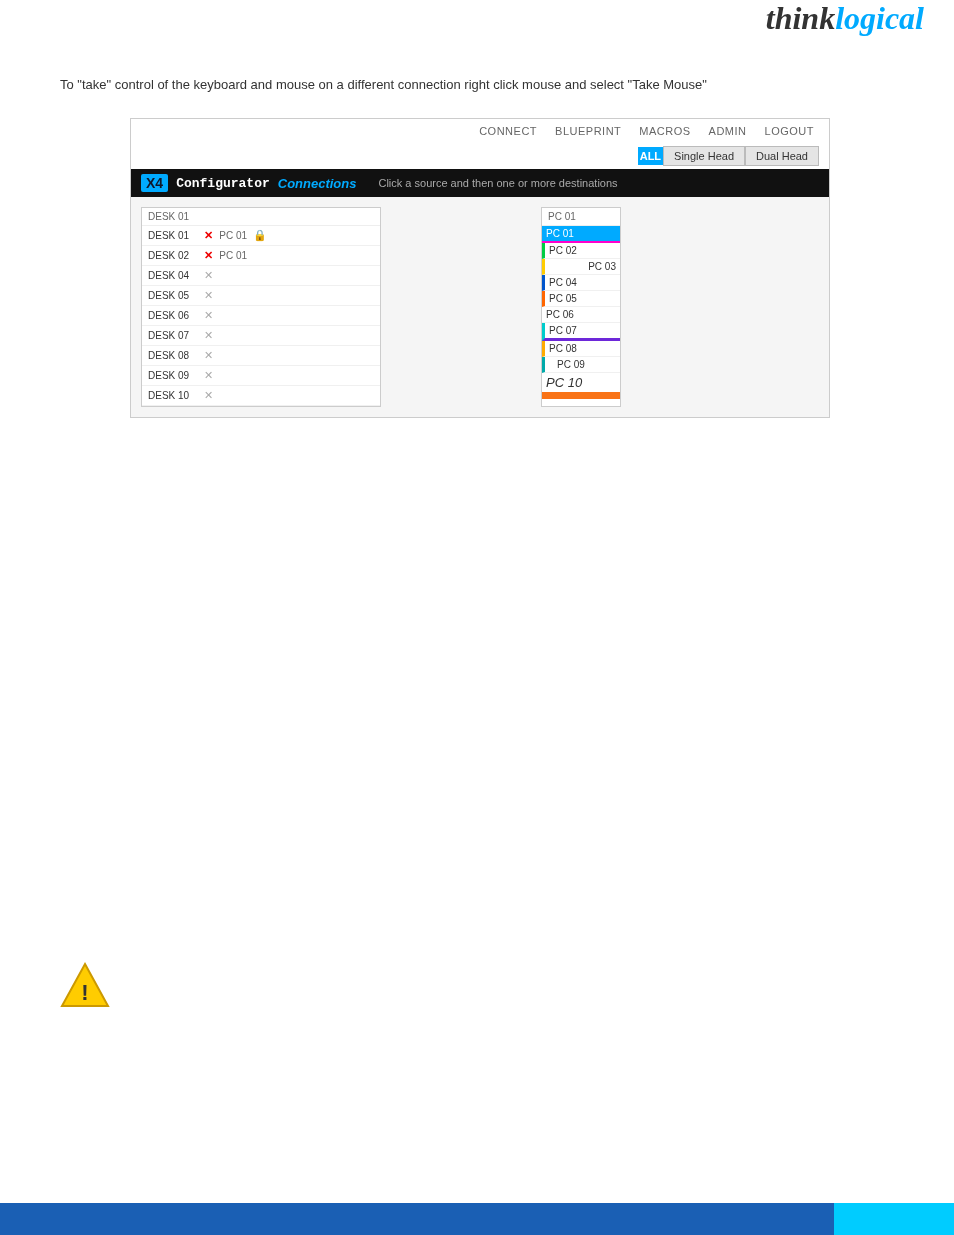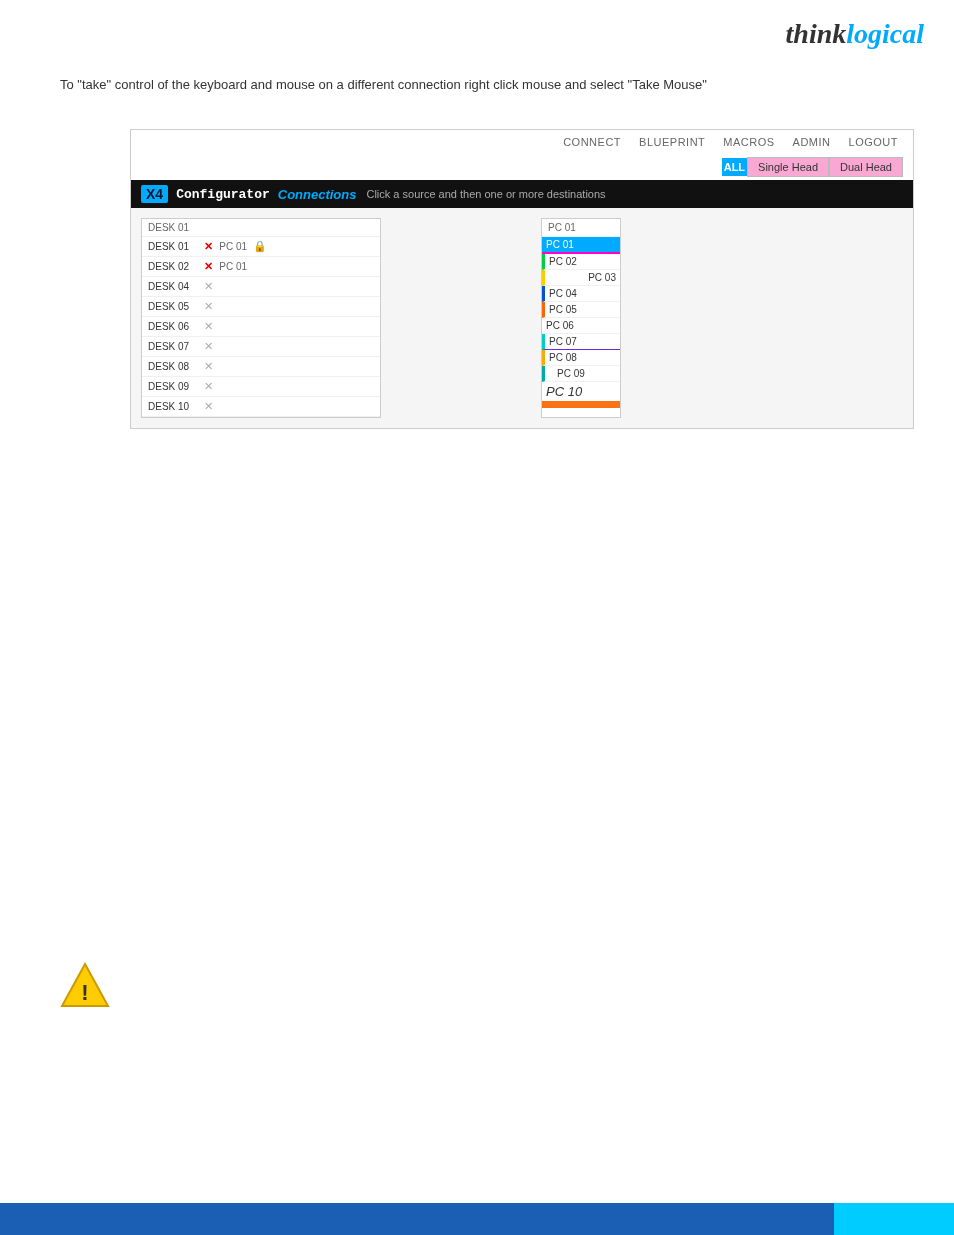--- a/index.html
+++ b/index.html
@@ -9,48 +9,48 @@
       background: #fff;
       font-family: Arial, sans-serif;
       font-size: 13px;
       color: #333;
       position: relative;
     }
 
     
     .header-logo {
       position: absolute;
-      top: 18px;
+      top: 0;
       right: 30px;
       font-family: Georgia, serif;
       font-style: italic;
-      font-size: 28px;
+      font-size: 32px;
       font-weight: bold;
       color: #1a1a1a;
     }
     .header-logo span.think { color: #333; }
     .header-logo span.logical { color: #00aaff; }
 
     
     .intro-text {
       position: absolute;
       top: 75px;
       left: 60px;
       right: 60px;
       font-size: 13px;
       line-height: 1.5;
       color: #333;
     }
 
     
     .app-container {
       position: absolute;
-      top: 129px;
+      top: 118px;
       left: 130px;
-      width: 784px;
+      width: 700px;
       background: #fff;
       border: 1px solid #ccc;
     }
 
     
     .app-nav {
       display: flex;
       justify-content: flex-end;
       align-items: center;
       padding: 6px 15px;
@@ -76,21 +76,21 @@
     .btn-all {
       background: #00aaff;
       color: #fff;
       border: none;
       padding: 3px 2px;
       font-size: 11px;
       font-weight: bold;
       cursor: pointer;
     }
     .btn-single-head, .btn-dual-head {
-      background: #f9a8d4;
+      background: #e5e5e5;
       color: #333;
       border: 1px solid #bbb;
       padding: 3px 10px;
       font-size: 11px;
       cursor: pointer;
     }
 
     
     .app-titlebar {
       background: #111;
@@ -116,21 +116,21 @@
     }
     .connections-label {
       color: #00aaff;
       font-size: 13px;
       font-weight: bold;
       font-style: italic;
     }
     .instruction-text {
       color: #aaa;
       font-size: 11px;
-      margin-left: 2px;
+      margin-left: 14px;
     }
 
     
     .app-content {
       display: flex;
       padding: 10px;
       gap: 20px;
       background: #f5f5f5;
     }
 
@@ -325,21 +325,21 @@
       <div style="border-left:3px solid #00cc44; padding:2px 4px; font-size:10px; border-bottom:1px solid #f0f0f0;">PC 02</div>
 
       <div style="border-left:3px solid #ffcc00; padding:2px 4px; font-size:10px; border-bottom:1px solid #f0f0f0;text-align:right;">PC 03</div>
 
       <div style="border-left:3px solid #0055cc; padding:2px 4px; font-size:10px; border-bottom:1px solid #f0f0f0;">PC 04</div>
 
       <div style="border-left:3px solid #ff6600; padding:2px 4px; font-size:10px; border-bottom:1px solid #f0f0f0;">PC 05</div>
 
       <div style="padding:2px 4px; font-size:10px; border-bottom:1px solid #f0f0f0;">PC 06</div>
 
-      <div style="border-left:3px solid #00cccc; padding:2px 4px; font-size:10px; border-bottom:1px solid #6d28d9;">PC 07</div>
+      <div style="border-left:3px solid #00cccc; padding:2px 4px; font-size:10px; border-bottom:3px solid #6d28d9;">PC 07</div>
 
       <div style="border-left:3px solid #ffaa00; padding:2px 4px; font-size:10px; border-bottom:1px solid #f0f0f0;">PC 08</div>
 
       <div style="border-left:3px solid #00aaaa; padding:2px 12px; font-size:10px; border-bottom:1px solid #f0f0f0;">PC 09</div>
 
       <div style="padding:2px 4px; font-size:13px; border-bottom:7px solid #f97316;font-style:italic;">PC 10</div>
     </div>
 
   </div>
 </div>

